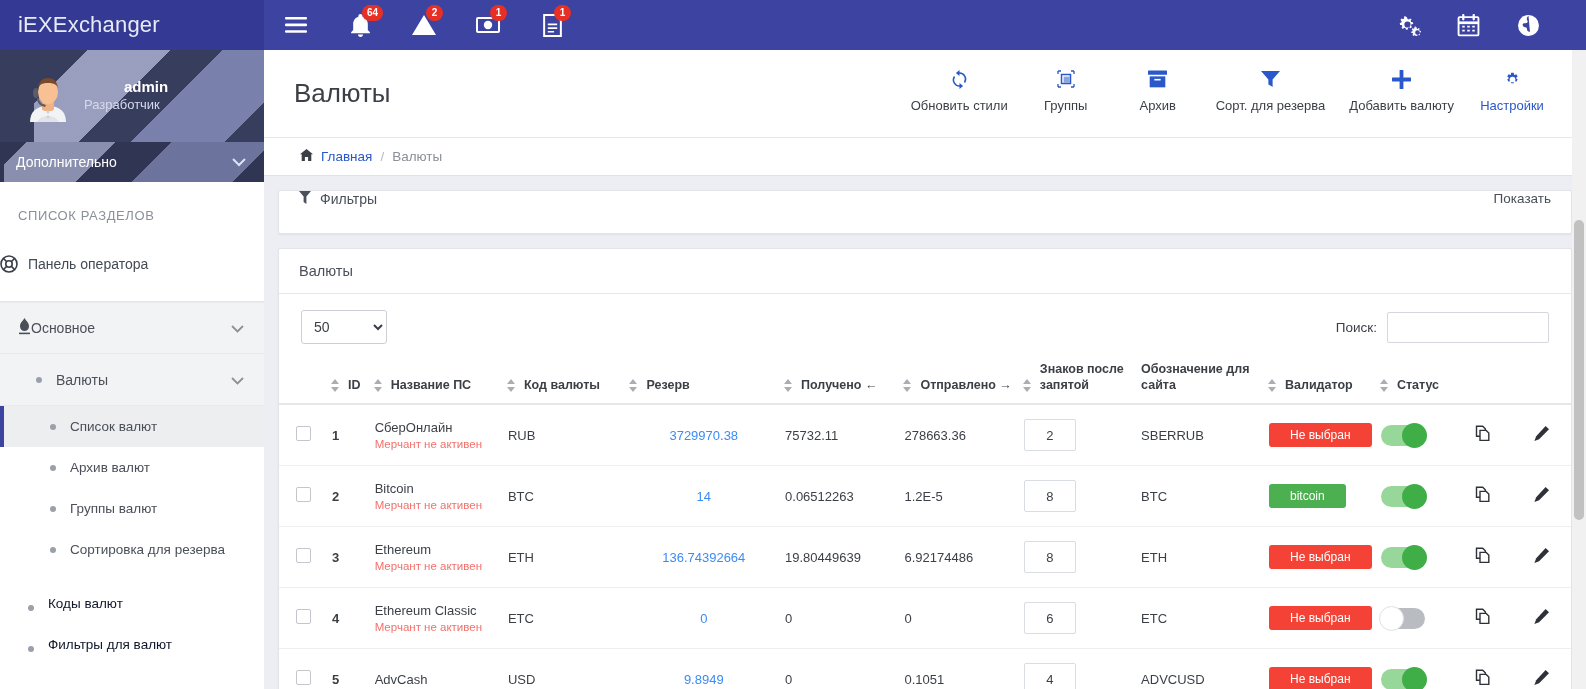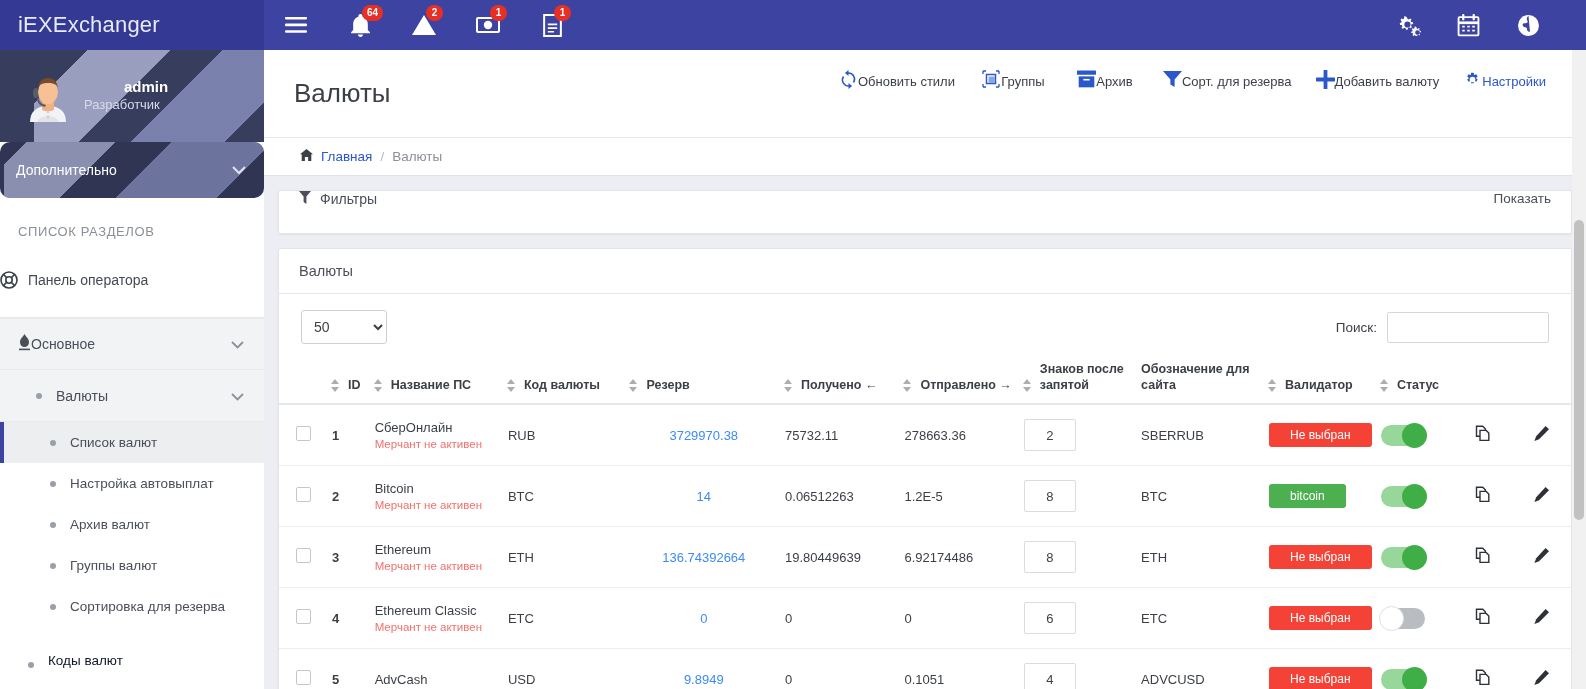--- a/index.html
+++ b/index.html
@@ -64,23 +64,23 @@
     transform: rotate(0deg);
   }
   .avatar {
     position: absolute; left: 20px; top: 22px; width: 56px; height: 52px; z-index: 3;
   }
   .user-text { position: absolute; left: 84px; top: 28px; z-index: 3; }
   .user-name { color: #fff; font-size: 15px; font-weight: bold; margin-left: 40px; }
   .user-role { color: #d6d9ec; font-size: 13px; margin-top: 2px; }
 
   .extra-row {
-    position: relative; height: 56px; width: 264px;
+    position: relative; height: 40px; width: 264px;
     background: #2f3553; display: flex; align-items: center;
-    padding: 0 16px; overflow: hidden; cursor: pointer; border-radius: 10px;
+    padding: 0 16px; overflow: hidden; cursor: pointer;
   }
   .extra-row .stripe2 {
     position: absolute; top: -90px; right: -40px; width: 300px; height: 260px;
     background: linear-gradient(135deg,
       rgba(255,255,255,0) 0%, rgba(255,255,255,0) 20%,
       rgba(186,191,224,.65) 20%, rgba(186,191,224,.65) 36%,
       rgba(255,255,255,0) 36%, rgba(255,255,255,0) 46%,
       rgba(150,157,205,.60) 46%, rgba(150,157,205,.60) 64%,
       rgba(255,255,255,0) 64%, rgba(255,255,255,0) 74%,
       rgba(200,205,235,.55) 74%, rgba(200,205,235,.55) 100%);
@@ -135,21 +135,21 @@
   .page-head {
     position: relative; background: #fff; height: 88px;
     display: flex; align-items: center; padding: 0 0 0 30px;
     border-bottom: 1px solid #e6e7ea;
   }
   .page-title { font-size: 26px; color: #3b3f46; font-weight: normal; }
   .actions {
     position: absolute; right: 28px; top: 14px; display: flex; align-items: flex-start;
   }
   .action {
-    display: flex; flex-direction: row; align-items: center; justify-content: center;
+    display: flex; flex-direction: column; align-items: center; justify-content: center;
     min-width: 92px; padding: 0 12px; cursor: pointer; color: #3b3f46;
   }
   .action .ai { height: 30px; display: flex; align-items: center; color: #2a57c9; }
   .action .al { font-size: 13px; margin-top: 4px; white-space: nowrap; }
   .action.blue .al { color: #2a57c9; }
 
   .breadcrumb {
     height: 38px; background: #fff; display: flex; align-items: center;
     padding-left: 36px; font-size: 13.5px; border-bottom: 1px solid #e0e2e6;
   }
@@ -409,24 +409,20 @@
       <span class="chev">
         <svg width="13" height="8" viewBox="0 0 13 8" fill="none" stroke="currentColor" stroke-width="1.8">
           <path d="M1 1l5.5 5.5L12 1"></path>
         </svg>
       </span>
     </div>
 
     <div class="side-leaf active">
       <span class="dot"></span>
       <span>Список валют</span>
-    </div>
-    <div class="side-leaf">
-      <span class="dot"></span>
-      <span>Настройка автовыплат</span>
     </div>
     <div class="side-leaf">
       <span class="dot"></span>
       <span>Архив валют</span>
     </div>
     <div class="side-leaf">
       <span class="dot"></span>
       <span>Группы валют</span>
     </div>
     <div class="side-leaf">

